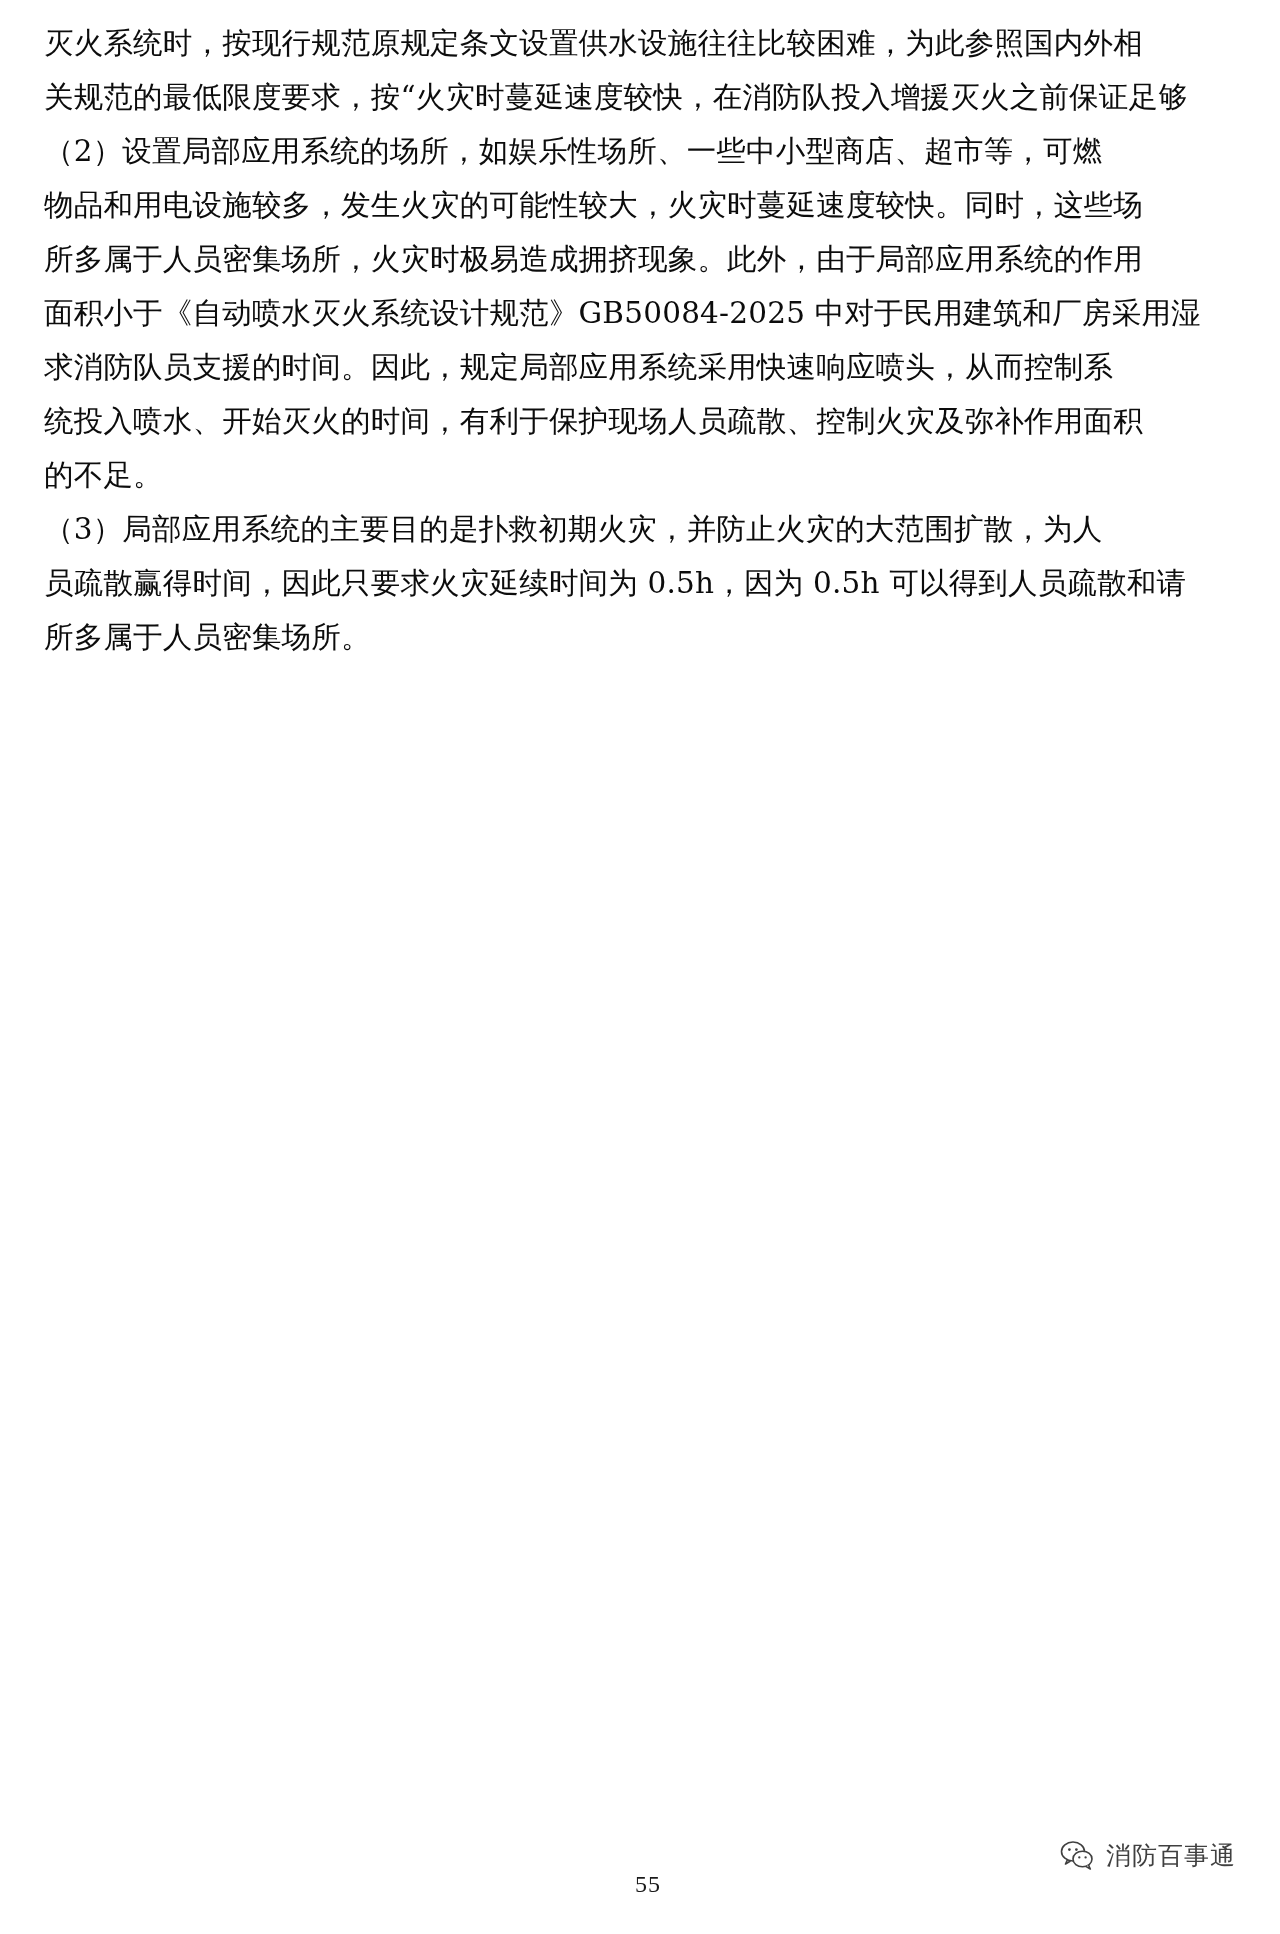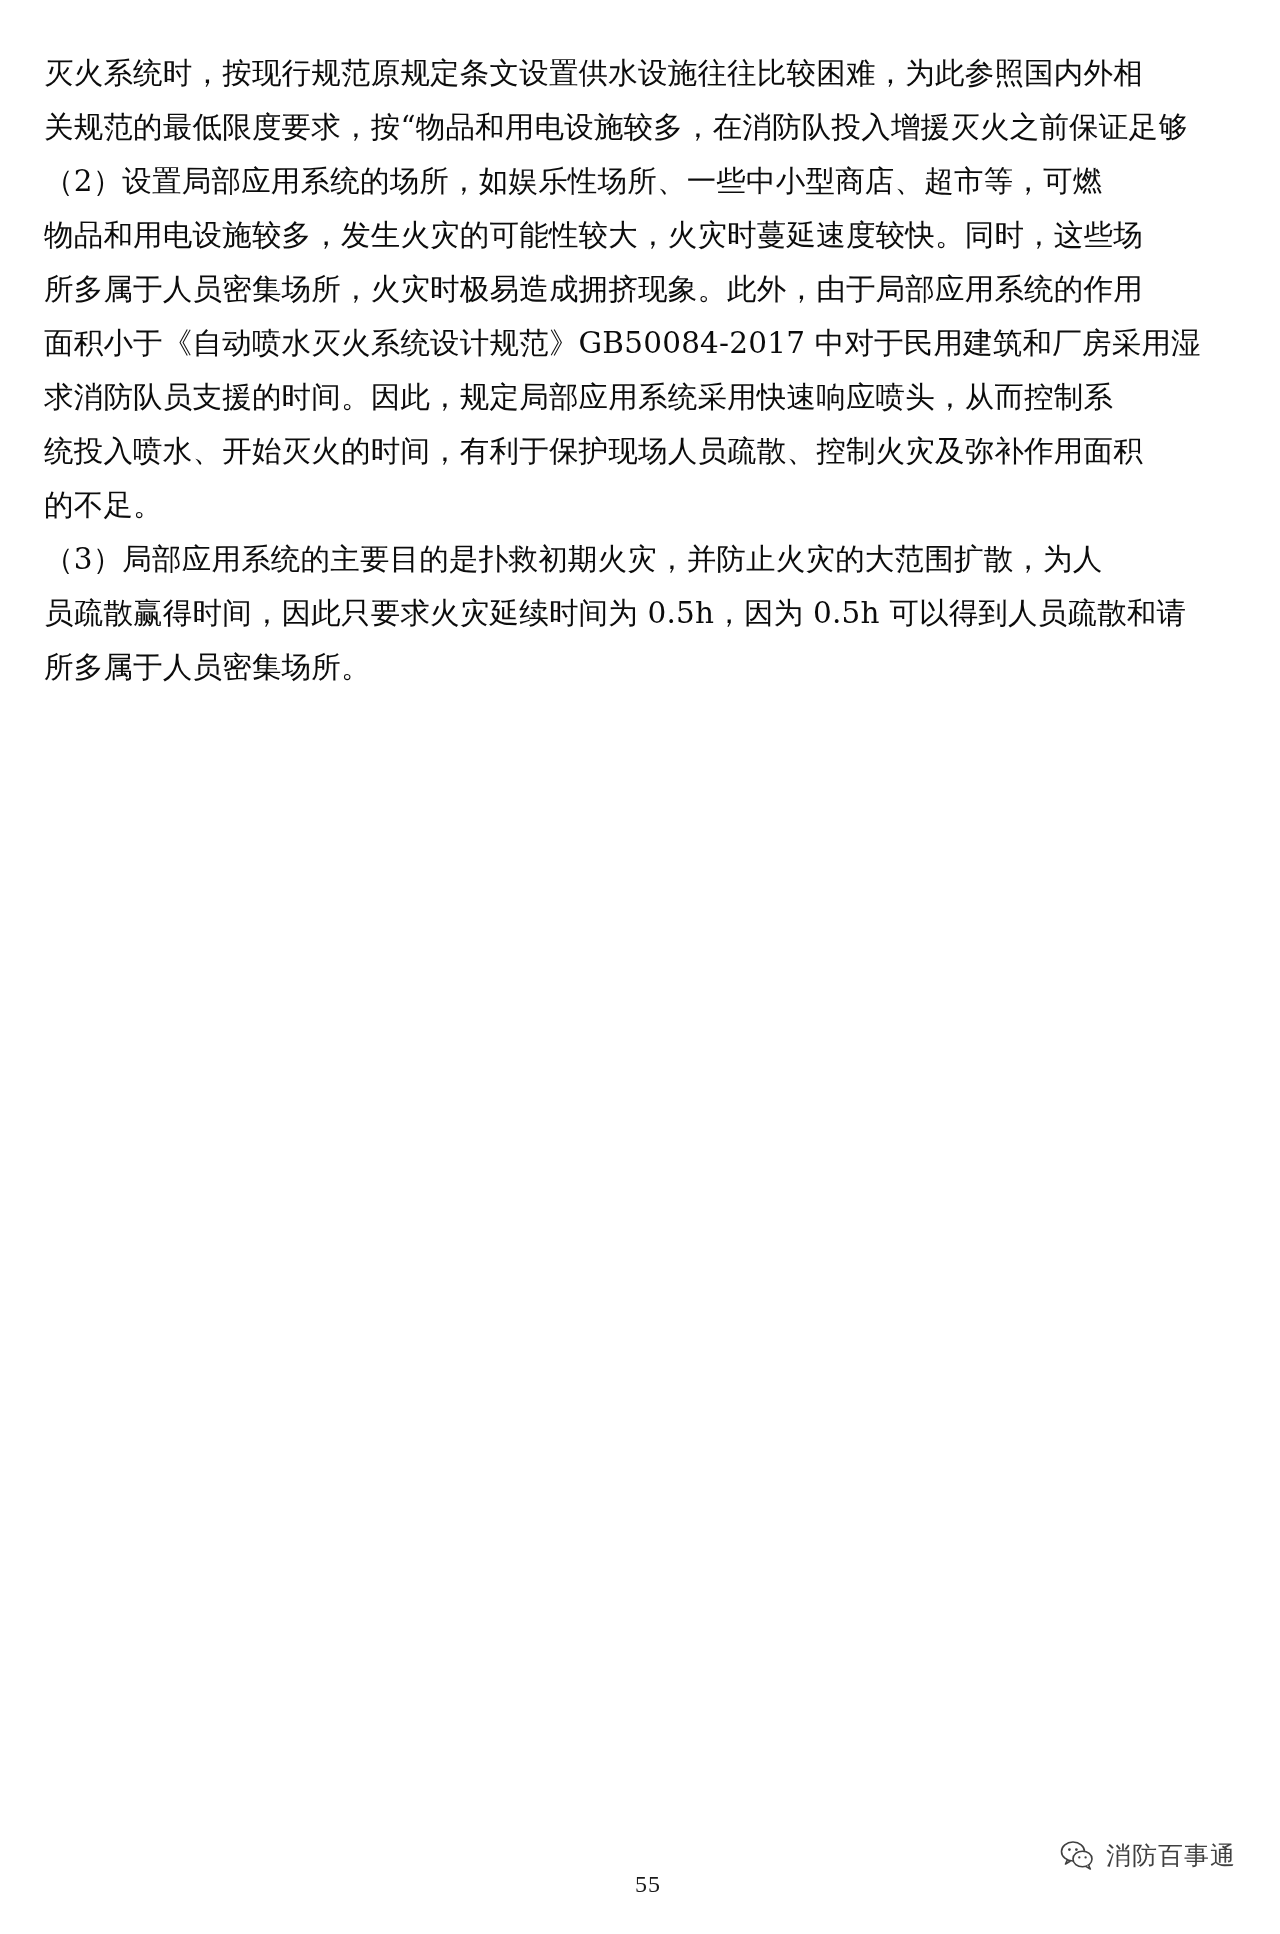--- a/index.html
+++ b/index.html
@@ -14,21 +14,21 @@
     color: #0d0d0d;
     position: relative;
     overflow: hidden;
   }
 
   .page {
     position: relative;
     width: 1280px;
     height: 1934px;
     box-sizing: border-box;
-    padding: 46px 62px 0 44px;
+    padding: 16px 62px 0 44px;
   }
 
   .body-text {
     font-size: 29.5px;
     line-height: 54px;
     text-align: justify;
     text-justify: inter-ideograph;
     letter-spacing: 0.2px;
     color: #0c0c0c;
   }
@@ -101,38 +101,38 @@
 <div class="page">
 
   <div class="body-text">
 
     <div class="para">
       <div class="lines">
         <span class="line justify">
             <span>灭火系统时，按现行规范原规定条文设置供水设施往往比较困难，为此参照国内外相</span>
           </span>
         <span class="line justify">
-            <span>关规范的最低限度要求，按“物品和用电设施较多，在消防队投入增援灭火之前保证足够</span>
+            <span>关规范的最低限度要求，按“火灾时蔓延速度较快，在消防队投入增援灭火之前保证足够</span>
           </span>
       </div>
     </div>
 
     <div class="para">
       <div class="lines">
         <span class="line justify">
             <span>（2）设置局部应用系统的场所，如娱乐性场所、一些中小型商店、超市等，可燃</span>
           </span>
         <span class="line justify">
             <span>物品和用电设施较多，发生火灾的可能性较大，火灾时蔓延速度较快。同时，这些场</span>
           </span>
         <span class="line justify">
             <span>所多属于人员密集场所，火灾时极易造成拥挤现象。此外，由于局部应用系统的作用</span>
           </span>
         <span class="line justify">
-            <span>面积小于《自动喷水灭火系统设计规范》GB50084-2017 中对于民用建筑和厂房采用湿</span>
+            <span>面积小于《自动喷水灭火系统设计规范》GB50084-2025 中对于民用建筑和厂房采用湿</span>
           </span>
         <span class="line justify">
             <span>求消防队员支援的时间。因此，规定局部应用系统采用快速响应喷头，从而控制系</span>
           </span>
         <span class="line justify">
             <span>统投入喷水、开始灭火的时间，有利于保护现场人员疏散、控制火灾及弥补作用面积</span>
           </span>
         <span class="line"><span>的不足。</span></span>
       </div>
     </div>

